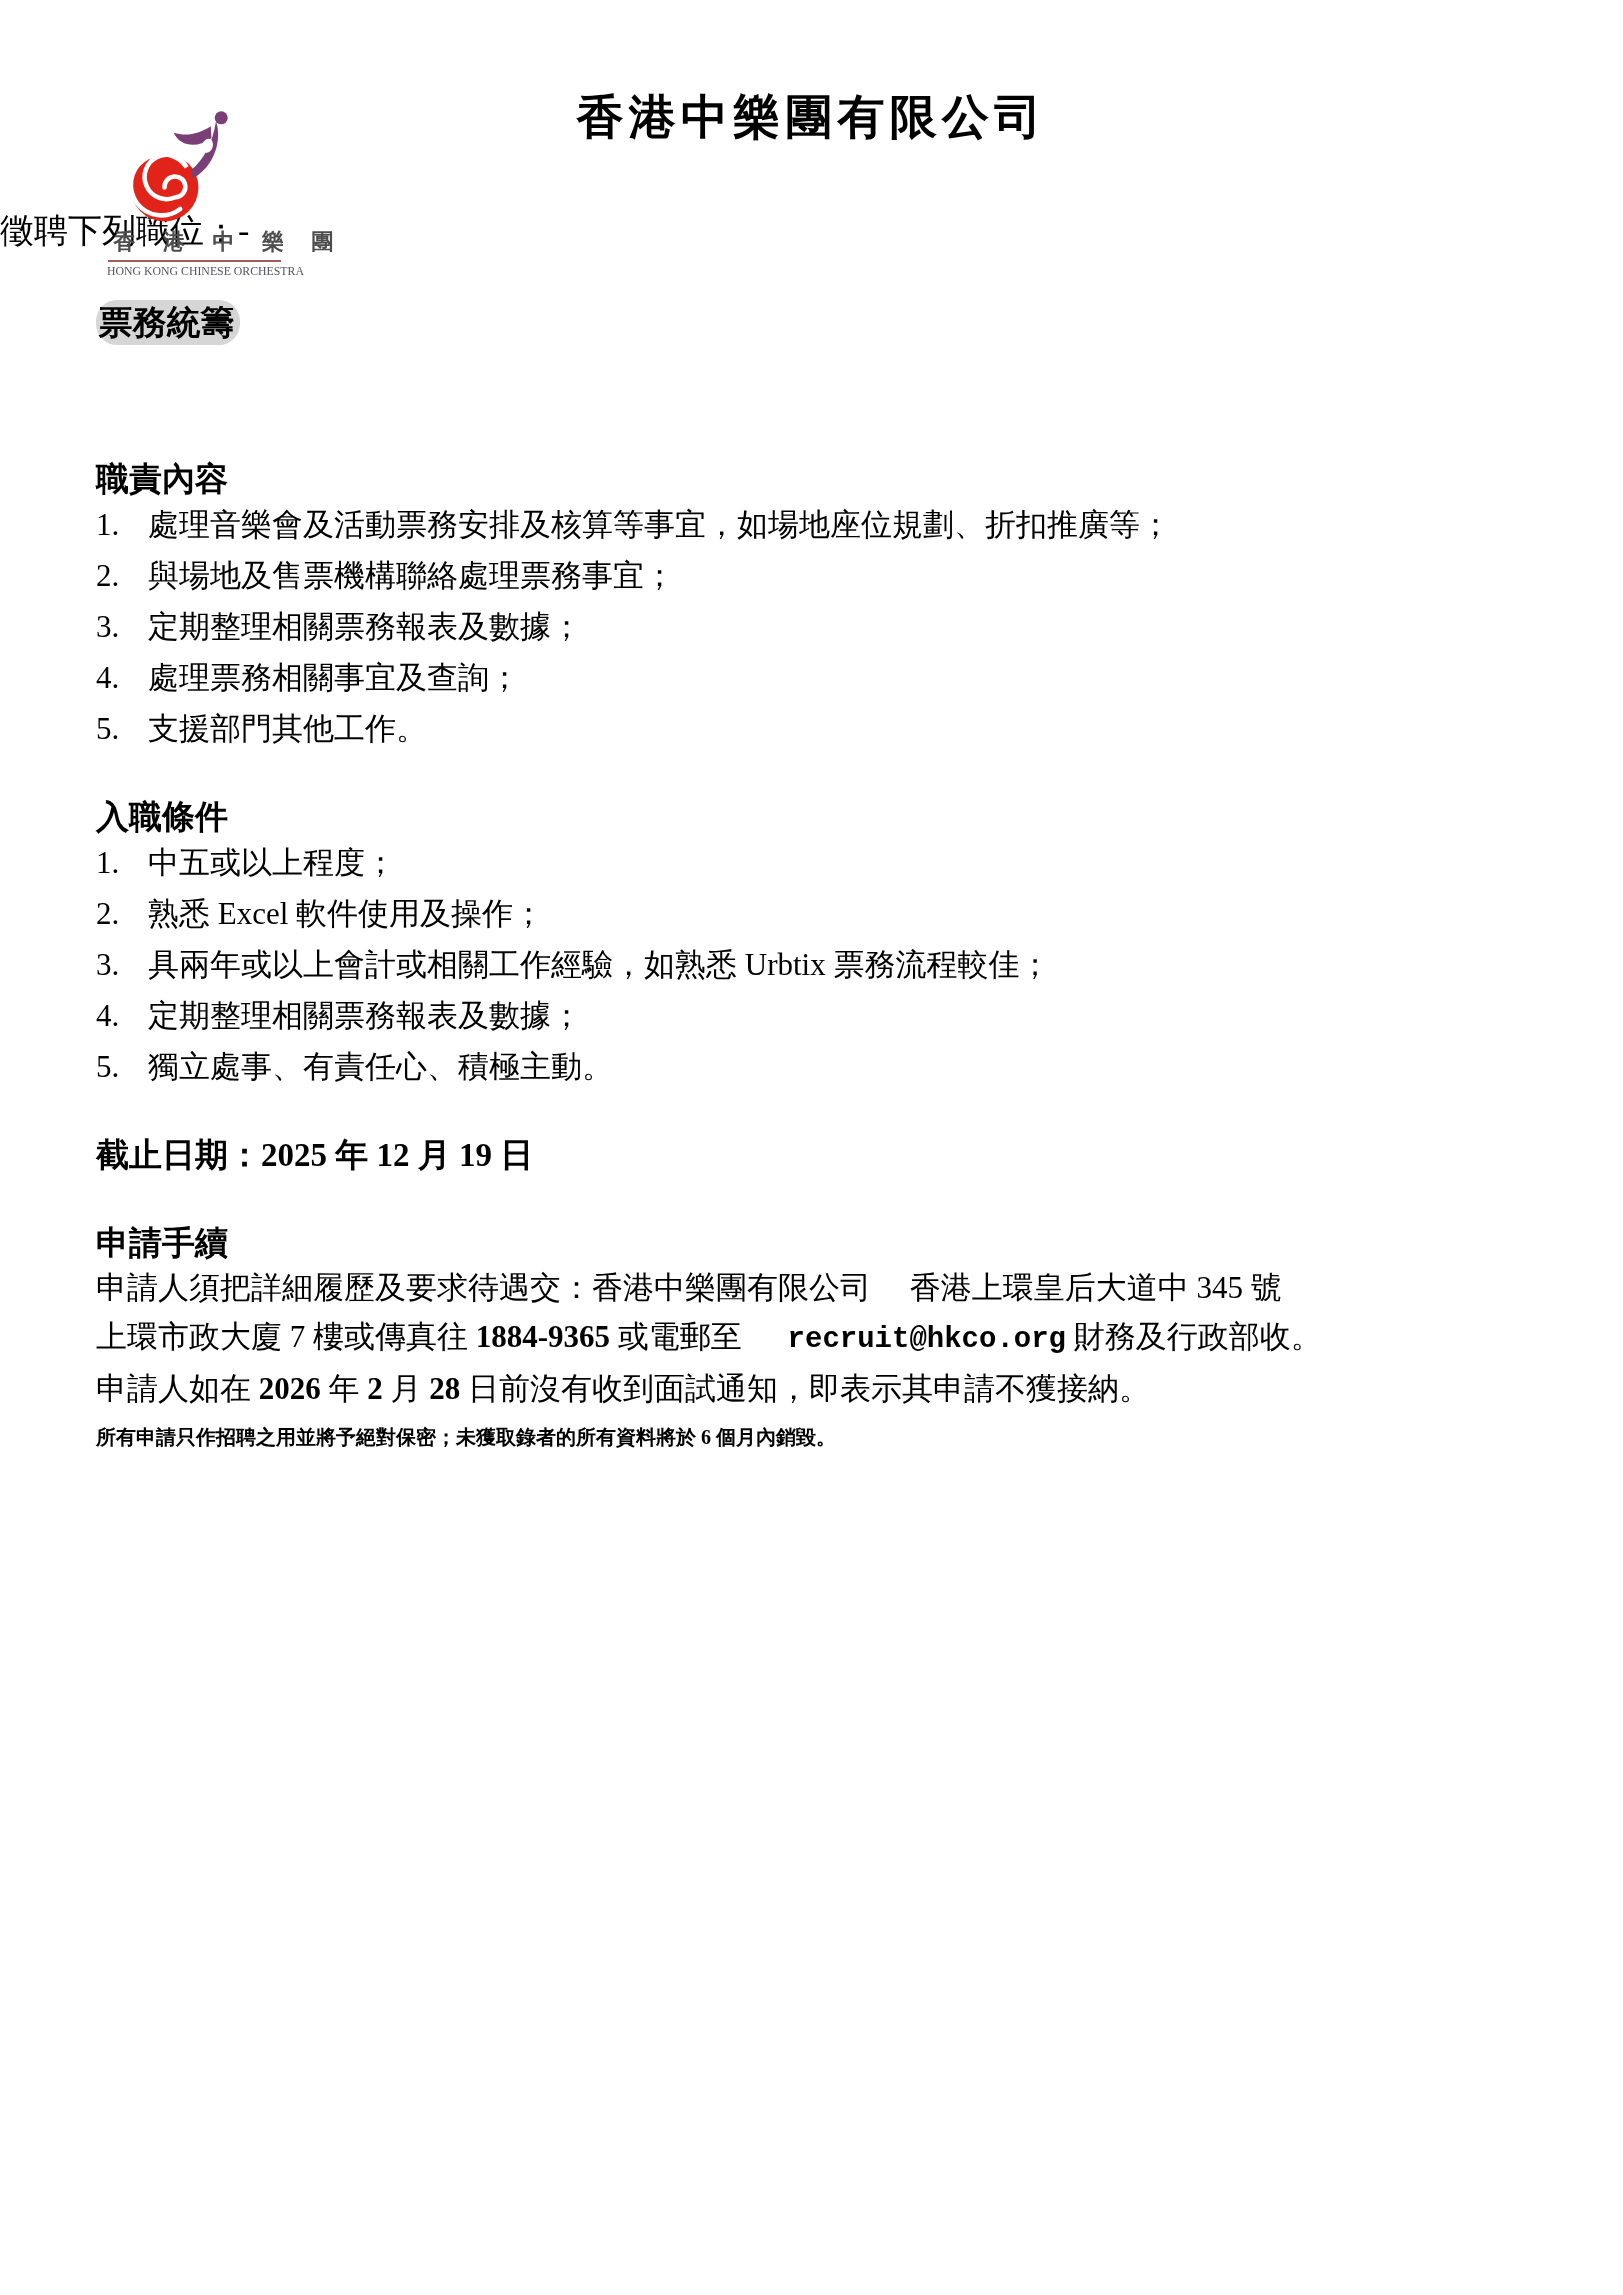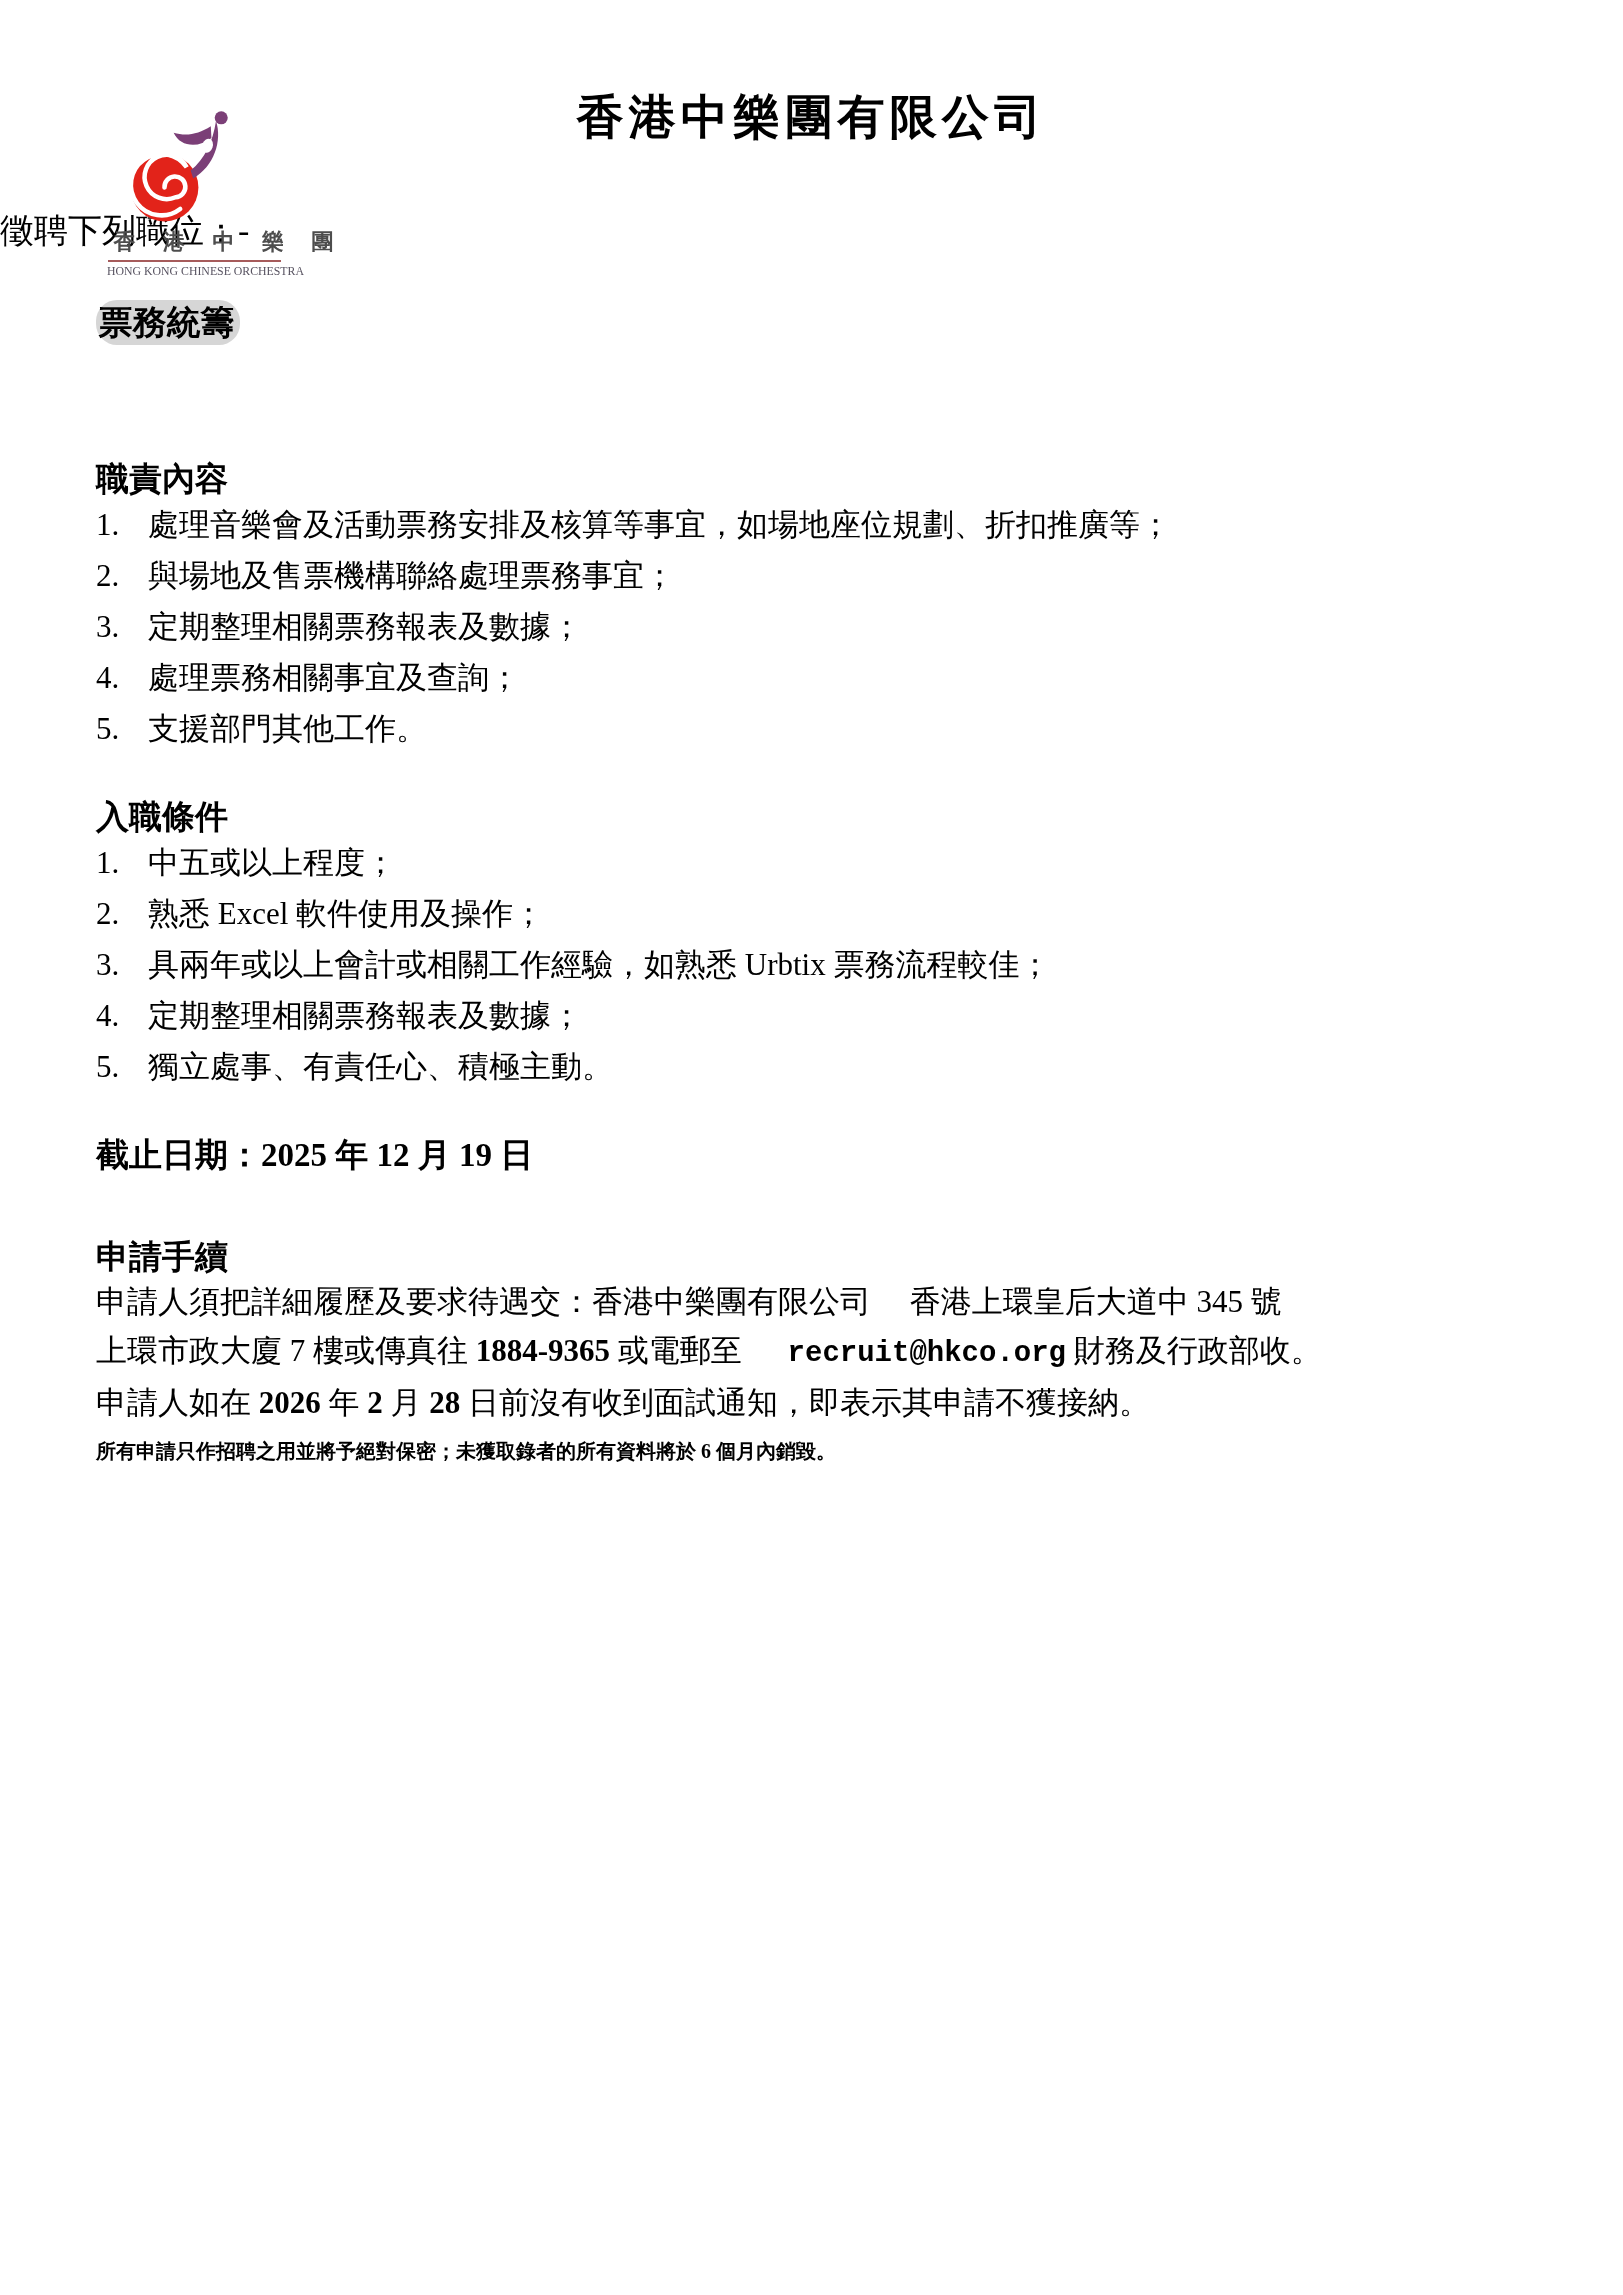--- a/index.html
+++ b/index.html
@@ -74,21 +74,21 @@
     border-radius:21px;
   }
 
   .section-heading {
     font-size:33px;
     line-height:39px;
     font-weight:bold;
   }
   .duties-heading   { margin-top:111px; }
   .req-heading      { margin-top:44px; }
-  .apply-heading    { margin-top:63px; }
+  .apply-heading    { margin-top:49px; }
 
   .list-item {
     display:flex;
     font-size:31px;
     line-height:51px;
   }
   .list-item .num { flex:none; width:52px; }
   .list-item .txt { flex:1; }
 
   .deadline {

